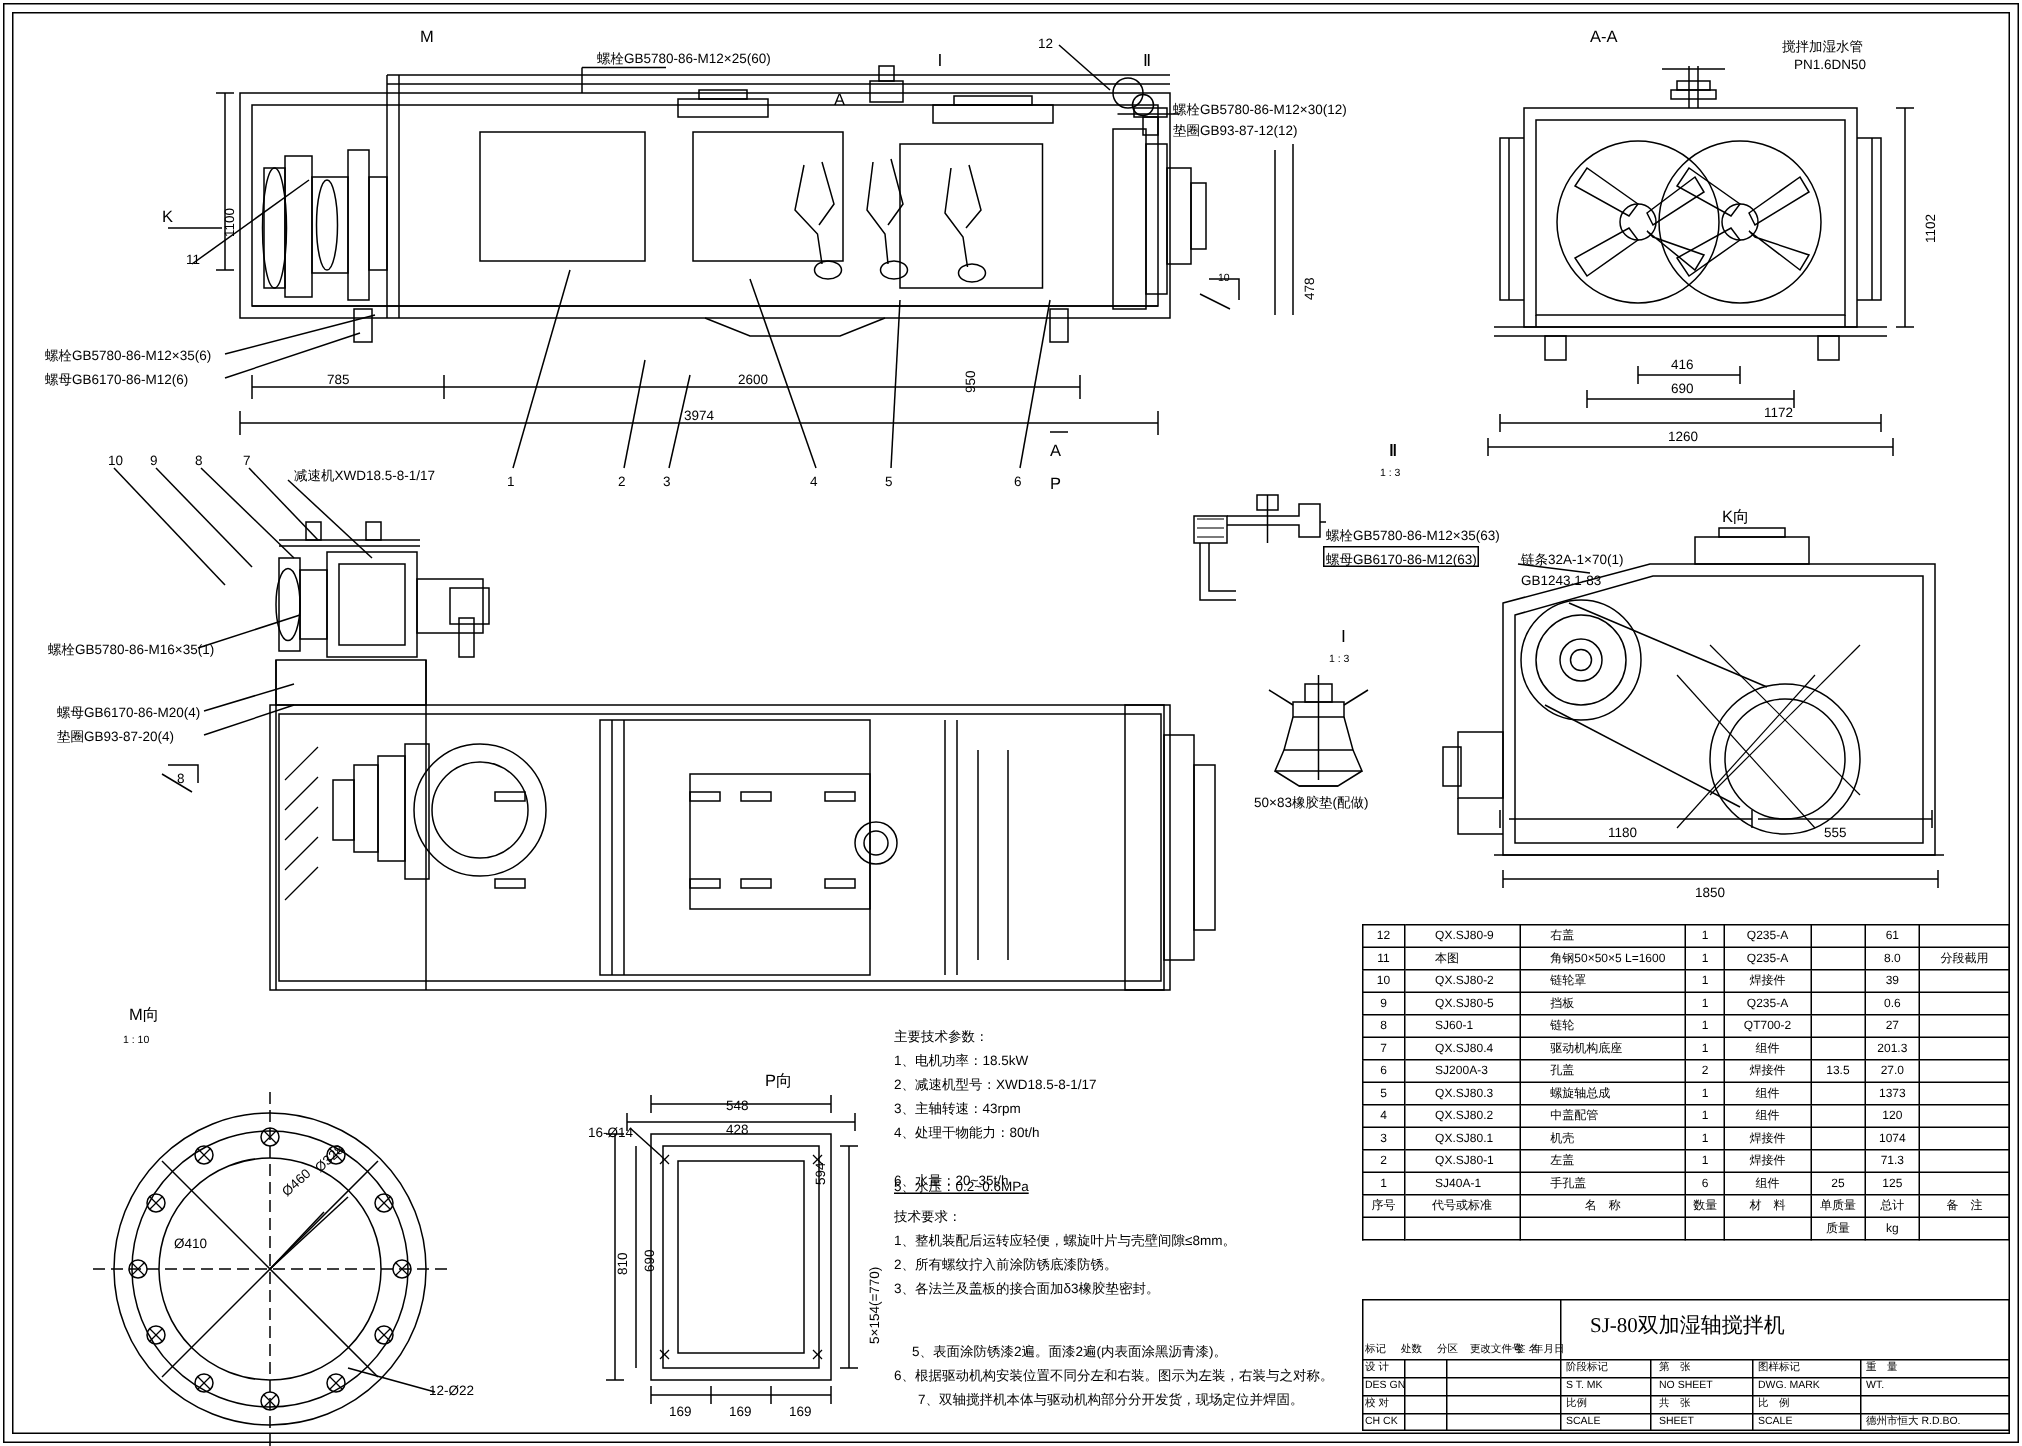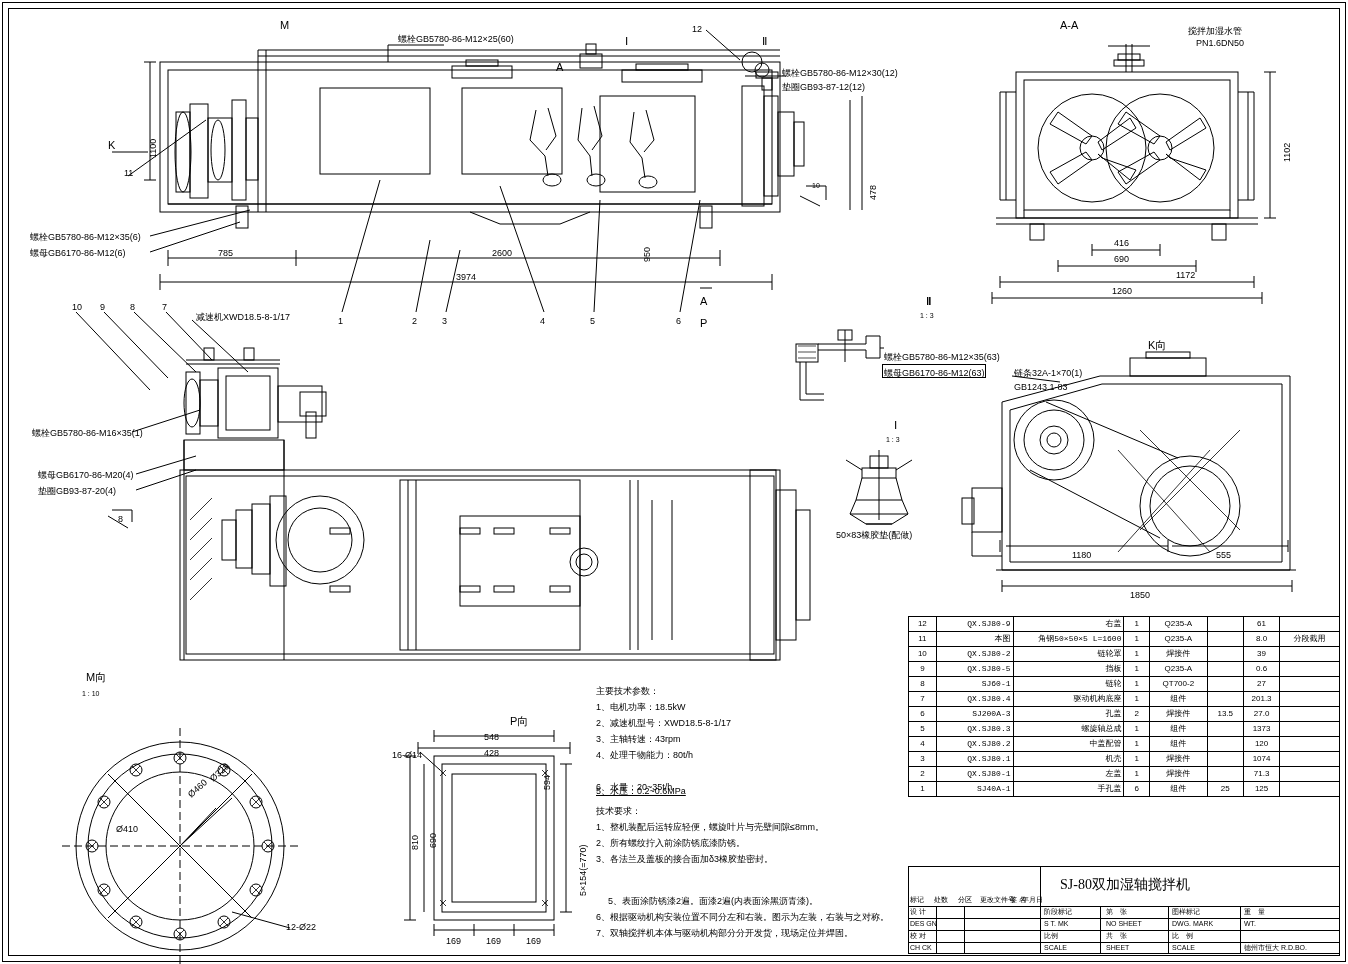--- a/index.html
+++ b/index.html
@@ -9,21 +9,21 @@
   .h1{height:1px;}
   .v1{width:1px;}
   .txt{position:absolute;font-size:9px;line-height:10px;white-space:nowrap;}
   .txt.xs{font-size:7px;line-height:8px;}
   .txt.md{font-size:11px;}
   .txt.lg{font-size:14px;}
   .txt.rot{transform-origin:0 0;transform:rotate(-90deg);}
   .box{position:absolute;border:1px solid #000;box-sizing:border-box;}
   table.bom{position:absolute;border-collapse:collapse;font-size:8px;}
   table.bom td{border:1px solid #000;padding:0 2px;height:14px;text-align:center;line-height:12px;}
-  table.bom td.l{text-align:right;padding-left:3px;font-family:Liberation Mono, monospace;}
+  table.bom td.l{text-align:left;padding-left:20px;}
   .tb{position:absolute;border:1px solid #000;box-sizing:border-box;}
   svg{position:absolute;left:0;top:0;overflow:visible;}
 </style>
 </head>
 <body>
 
 <div id="sheet">
 
   <div class="box" style="left:2px;top:2px;width:1344px;height:960px;"></div>
   <div class="box" style="left:8px;top:8px;width:1332px;height:948px;"></div>
@@ -529,21 +529,21 @@
   <div class="txt" style="left:596px;top:750px;">4、处理干物能力：80t/h</div>
   <div class="txt" style="left:596px;top:786px;text-decoration:underline;">5、水压：0.2~0.6MPa</div>
   <div class="txt" style="left:596px;top:782px;">6、水量：20~35t/h</div>
 
   <div class="txt" style="left:596px;top:806px;">技术要求：</div>
   <div class="txt" style="left:596px;top:822px;">1、整机装配后运转应轻便，螺旋叶片与壳壁间隙≤8mm。</div>
   <div class="txt" style="left:596px;top:838px;">2、所有螺纹拧入前涂防锈底漆防锈。</div>
   <div class="txt" style="left:596px;top:854px;">3、各法兰及盖板的接合面加δ3橡胶垫密封。</div>
   <div class="txt" style="left:596px;top:896px;margin-left:12px;">5、表面涂防锈漆2遍。面漆2遍(内表面涂黑沥青漆)。</div>
   <div class="txt" style="left:596px;top:912px;">6、根据驱动机构安装位置不同分左和右装。图示为左装，右装与之对称。</div>
-  <div class="txt" style="left:596px;top:928px;">7、双轴搅拌机本体与驱动机构部分分开发货，现场定位并焊固。</div>
+  <div class="txt" style="left:612px;top:928px;">7、双轴搅拌机本体与驱动机构部分分开发货，现场定位并焊固。</div>
 
   <table class="bom" style="left:908px;top:616px;width:432px;">
     <colgroup>
       <col style="width:26px">
         <col style="width:72px">
         <col style="width:104px">
       <col style="width:24px">
         <col style="width:54px">
         <col style="width:34px">
       <col style="width:34px">
@@ -663,20 +663,40 @@
         <tr>
           <td class="">1</td>
           <td class="l">SJ40A-1</td>
           <td class="l">手孔盖</td>
           <td class="">6</td>
           <td class="">组件</td>
           <td class="">25</td>
           <td class="">125</td>
           <td class=""></td>
         </tr>
+        <tr>
+          <td>序号</td>
+          <td>代号或标准</td>
+          <td>名　称</td>
+          <td>数量</td>
+          <td>材　料</td>
+          <td>单质量</td>
+          <td>总计</td>
+          <td>备　注</td>
+        </tr>
+        <tr>
+          <td></td>
+          <td></td>
+          <td></td>
+          <td></td>
+          <td></td>
+          <td>质量</td>
+          <td>kg</td>
+          <td></td>
+        </tr>
       </tbody>
   </table>
 
   <div class="tb" style="left:908px;top:866px;width:432px;height:88px;"></div>
   <div class="ln h1" style="left:908px;top:906px;width:432px;"></div>
   <div class="ln v1" style="left:1040px;top:866px;height:88px;"></div>
   <div class="ln v1" style="left:1168px;top:906px;height:48px;"></div>
   <div class="ln h1" style="left:908px;top:918px;width:432px;"></div>
   <div class="ln h1" style="left:908px;top:930px;width:432px;"></div>
   <div class="ln h1" style="left:908px;top:942px;width:432px;"></div>

